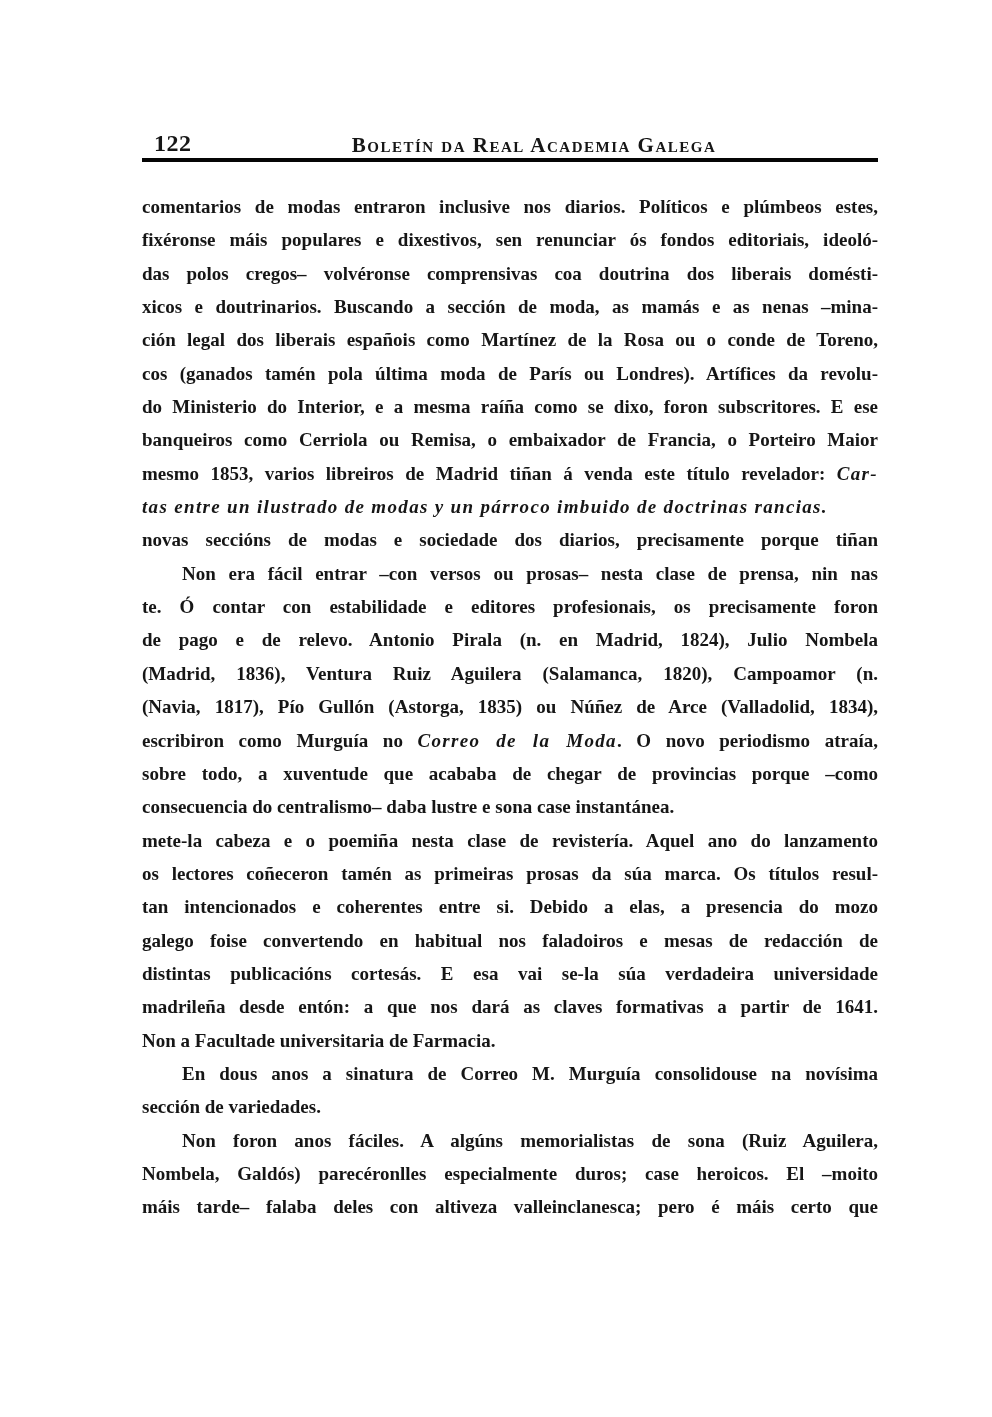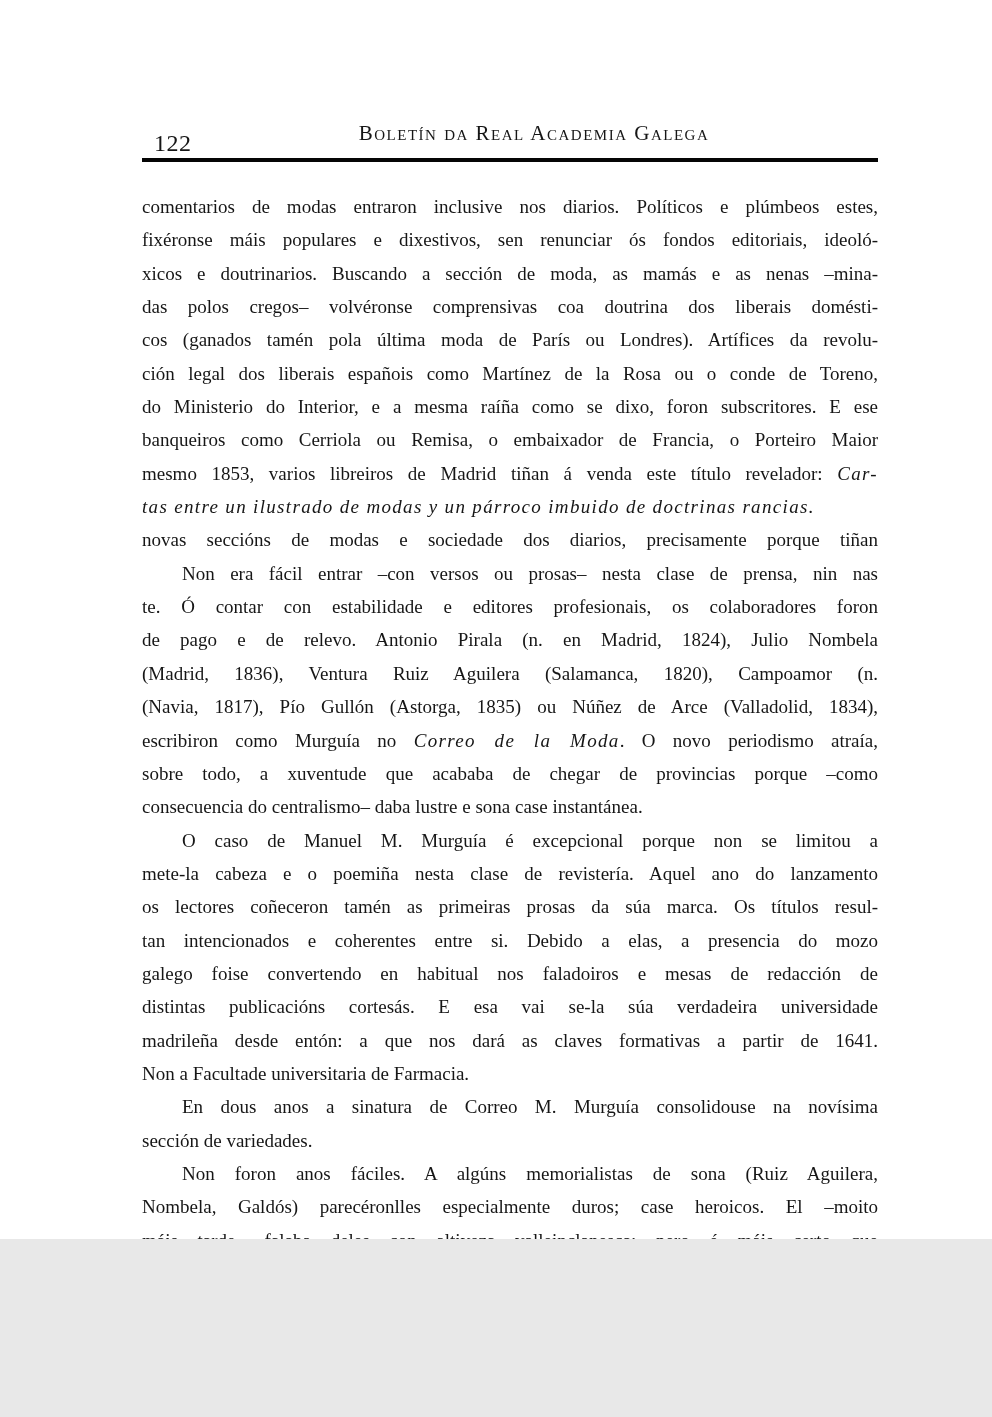--- a/index.html
+++ b/index.html
@@ -1,45 +1,46 @@
 <!DOCTYPE html>
 <html><head>
 <meta charset="utf-8">
 <style>
   * { margin: 0; padding: 0; box-sizing: border-box; }
   html, body { background: #e8e8e8; }
   .page {
     position: relative;
     width: 992px;
-    height: 1239px;
+    height: 1417px;
     margin: 0 auto;
     background: #ffffff;
     color: #161616;
     font-family: "Liberation Serif", serif;
     overflow: hidden;
+    font-weight: bold;
   }
   .header-row {
     position: absolute;
     top: 126px;
     left: 142px;
     width: 736px;
     height: 30px;
   }
   .page-number {
     position: absolute;
     left: 12px;
     bottom: 1px;
     font-size: 24px;
     line-height: 1;
     letter-spacing: 0.5px;
   }
   .journal-title {
     position: absolute;
     left: 50%;
-    bottom: 12px;
+    bottom: 0;
     transform: translateX(calc(-50% + 24px));
     font-size: 21px;
     line-height: 1;
     font-variant: small-caps;
     letter-spacing: 1.5px;
     white-space: nowrap;
   }
   .header-rule {
     position: absolute;
     top: 158px;
@@ -78,38 +79,37 @@
 
 <div class="page">
   <div class="header-row">
     <span class="page-number">122</span>
     <span class="journal-title">Boletín da Real Academia Galega</span>
   </div>
   <div class="header-rule"></div>
   <div class="body-text">
       <div class="line just"><span class="seg-normal">comentarios de modas entraron inclusive nos diarios. Políticos e plúmbeos estes,</span></div>
       <div class="line just"><span class="seg-normal">fixéronse máis populares e dixestivos, sen renunciar ós fondos editoriais, ideoló-</span></div>
+      <div class="line just"><span class="seg-normal">das polos cregos– volvéronse comprensivas coa doutrina dos liberais domésti-</span></div>
       <div class="line just"><span class="seg-normal">xicos e doutrinarios. Buscando a sección de moda, as mamás e as nenas –mina-</span></div>
-      <div class="line just"><span class="seg-normal">das polos cregos– volvéronse comprensivas coa doutrina dos liberais domésti-</span></div>
+      <div class="line just"><span class="seg-normal">ción legal dos liberais españois como Martínez de la Rosa ou o conde de Toreno,</span></div>
       <div class="line just"><span class="seg-normal">cos (ganados tamén pola última moda de París ou Londres). Artífices da revolu-</span></div>
-      <div class="line just"><span class="seg-normal">ción legal dos liberais españois como Martínez de la Rosa ou o conde de Toreno,</span></div>
       <div class="line just"><span class="seg-normal">do Ministerio do Interior, e a mesma raíña como se dixo, foron subscritores. E ese</span></div>
       <div class="line just"><span class="seg-normal">banqueiros como Cerriola ou Remisa, o embaixador de Francia, o Porteiro Maior</span></div>
       <div class="line just"><span class="seg-normal">mesmo 1853, varios libreiros de Madrid tiñan á venda este título revelador: </span><span class="seg-italic">Car-</span></div>
       <div class="line"><span class="seg-italic">tas entre un ilustrado de modas y un párroco imbuido de doctrinas rancias.</span></div>
       <div class="line just"><span class="seg-normal">novas seccións de modas e sociedade dos diarios, precisamente porque tiñan</span></div>
       <div class="line just indent"><span class="seg-normal">Non era fácil entrar –con versos ou prosas– nesta clase de prensa, nin nas</span></div>
-      <div class="line just"><span class="seg-normal">te. Ó contar con estabilidade e editores profesionais, os colaboradores foron</span></div>
+      <div class="line just"><span class="seg-normal">te. Ó contar con estabilidade e editores profesionais, os precisamente foron</span></div>
       <div class="line just"><span class="seg-normal">de pago e de relevo. Antonio Pirala (n. en Madrid, 1824), Julio Nombela</span></div>
       <div class="line just"><span class="seg-normal">(Madrid, 1836), Ventura Ruiz Aguilera (Salamanca, 1820), Campoamor (n.</span></div>
       <div class="line just"><span class="seg-normal">(Navia, 1817), Pío Gullón (Astorga, 1835) ou Núñez de Arce (Valladolid, 1834),</span></div>
       <div class="line just"><span class="seg-normal">escribiron como Murguía no </span><span class="seg-italic">Correo de la Moda</span><span class="seg-normal">. O novo periodismo atraía,</span></div>
       <div class="line just"><span class="seg-normal">sobre todo, a xuventude que acababa de chegar de provincias porque –como</span></div>
       <div class="line"><span class="seg-normal">consecuencia do centralismo– daba lustre e sona case instantánea.</span></div>
-      <div class="line just indent"><span class="seg-normal">O caso de Manuel M. Murguía é excepcional porque non se limitou a</span></div>
       <div class="line just"><span class="seg-normal">mete-la cabeza e o poemiña nesta clase de revistería. Aquel ano do lanzamento</span></div>
       <div class="line just"><span class="seg-normal">os lectores coñeceron tamén as primeiras prosas da súa marca. Os títulos resul-</span></div>
       <div class="line just"><span class="seg-normal">tan intencionados e coherentes entre si. Debido a elas, a presencia do mozo</span></div>
       <div class="line just"><span class="seg-normal">galego foise convertendo en habitual nos faladoiros e mesas de redacción de</span></div>
       <div class="line just"><span class="seg-normal">distintas publicacións cortesás. E esa vai se-la súa verdadeira universidade</span></div>
       <div class="line just"><span class="seg-normal">madrileña desde entón: a que nos dará as claves formativas a partir de 1641.</span></div>
       <div class="line"><span class="seg-normal">Non a Facultade universitaria de Farmacia.</span></div>
       <div class="line just indent"><span class="seg-normal">En dous anos a sinatura de Correo M. Murguía consolidouse na novísima</span></div>
       <div class="line"><span class="seg-normal">sección de variedades.</span></div>
       <div class="line just indent"><span class="seg-normal">Non foron anos fáciles. A algúns memorialistas de sona (Ruiz Aguilera,</span></div>

